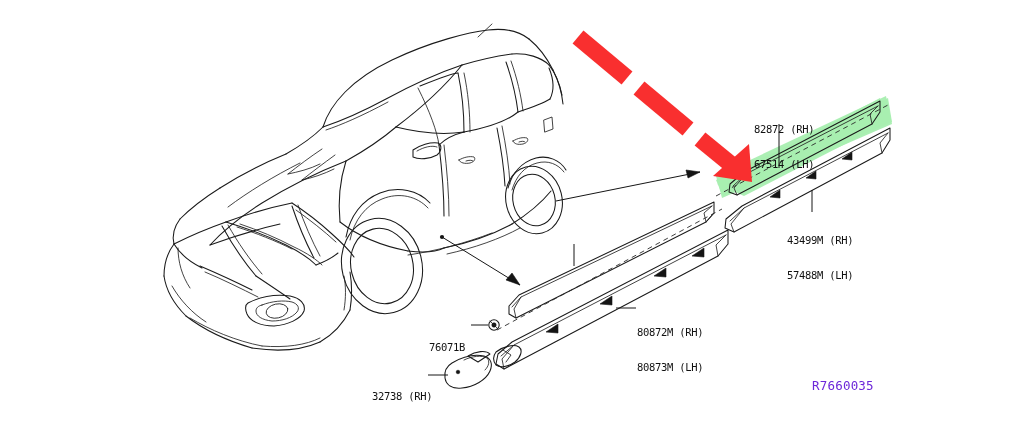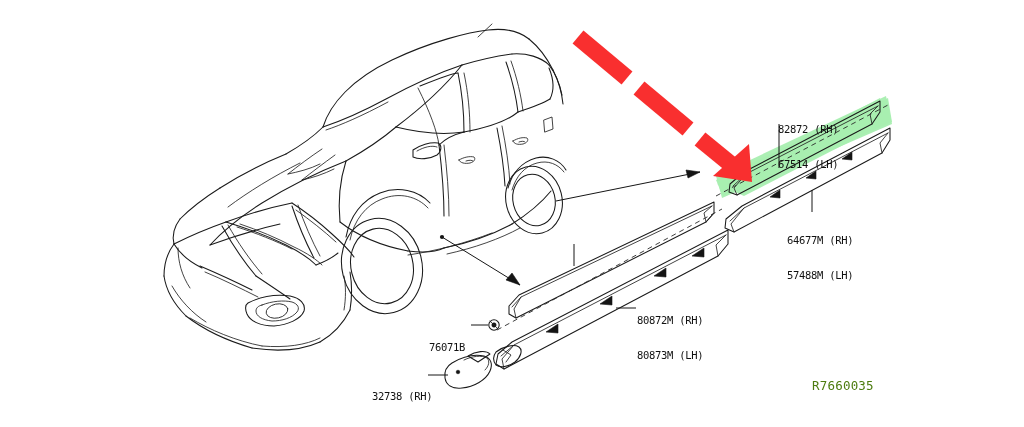--- a/index.html
+++ b/index.html
@@ -67,21 +67,21 @@
     white-space: pre;
     user-select: none;
   }
   .part-label .lbl-line {
     display: block;
   }
   #ref-code {
     position: absolute;
     font-family: "DejaVu Sans Mono", "Liberation Mono", monospace;
     font-size: 12.5px;
-    color: #4d7c0f;
+    color: #6d28d9;
     letter-spacing: 0.2px;
     white-space: pre;
   }
 </style>
 </head>
 <body>
 
 <div id="diagram-root">
 
   <svg id="diagram-svg" viewBox="0 0 1024 427">
@@ -317,32 +317,32 @@
         <line x1="578" y1="37" x2="627" y2="78"></line>
         <line x1="639" y1="88" x2="688" y2="129"></line>
         <line x1="700" y1="139" x2="733" y2="166"></line>
       </g>
       <polygon fill="#f92f2f" points="752,182 713,176 749,144"></polygon>
     </g>
 
   </svg>
 
 
-  <div class="part-label" style="left:637px; top:292px;">
+  <div class="part-label" style="left:637px; top:304px;">
     <span class="lbl-line">80872M (RH)</span>
     <span class="lbl-line">80873M (LH)</span>
   </div>
 
-  <div class="part-label" style="left:754px; top:101px;margin-left:24px;">
+  <div class="part-label" style="left:754px; top:101px;">
     <span class="lbl-line">82872 (RH)</span>
     <span class="lbl-line">67514 (LH)</span>
   </div>
 
   <div class="part-label" style="left:787px; top:212px;">
-    <span class="lbl-line">64677M (RH)</span>
+    <span class="lbl-line">43499M (RH)</span>
     <span class="lbl-line">57488M (LH)</span>
   </div>
 
   <div class="part-label" style="left:429px; top:319px;text-align:right;">
     <span class="lbl-line">76071B</span>
   </div>
 
   <div class="part-label" style="left:372px; top:368px;">
     <span class="lbl-line">32738 (RH)</span>
     <span class="lbl-line">63866 (LH)</span>

